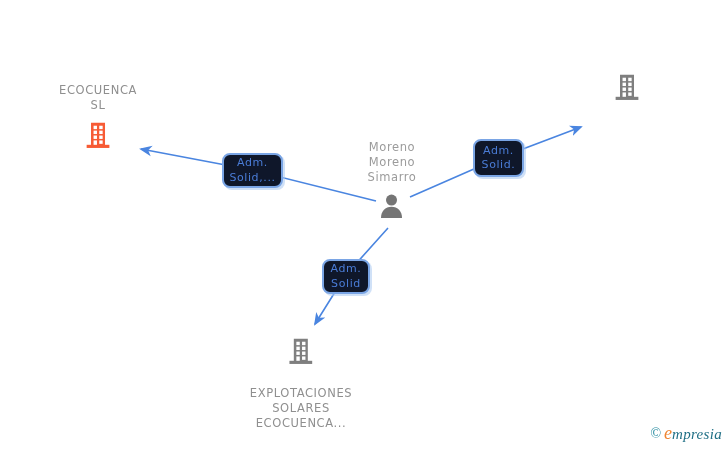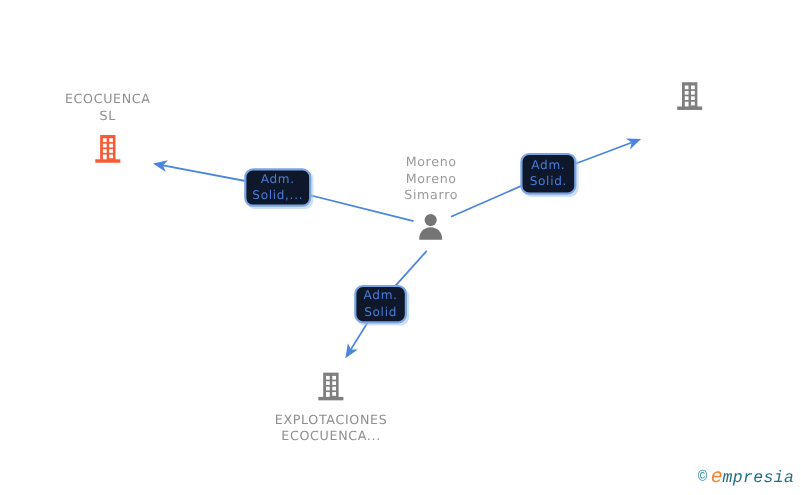--- a/index.html
+++ b/index.html
@@ -32,21 +32,21 @@
     box-shadow:2px 2px 0 0 rgba(170,200,240,.55);
     display:flex;flex-direction:column;align-items:center;justify-content:center;
     color:var(--label-blue,#4a7cd6);
     font-size:11px;line-height:14.5px;letter-spacing:.6px;
     box-sizing:border-box;
     cursor:pointer;
   }
 
   .watermark{
     position:absolute;right:6px;bottom:6px;z-index:5;
-    font-family:Liberation Mono, monospace;
+    font-family:Liberation Serif, serif;
     font-style:italic;white-space:nowrap;
     text-decoration:none;
   }
   .wm-copy{color:#2e8fa3;font-size:14px;font-style:normal;vertical-align:1px;margin-right:3px;}
   .wm-initial{color:#ef8532;font-size:18px;}
   .wm-rest{color:#1f6f85;font-size:15px;letter-spacing:.3px;}
 </style>
 </head>
 <body>
 
@@ -118,22 +118,23 @@
         </svg>
     </span>
   </div>
 
   <div class="node" style="left:301px;top:336px;transform:translateX(-50%);">
     <span class="icon-wrap">
       <svg width="28" height="30" viewBox="0 0 32 32" class="bld-gray">
           <use href="#sym-building"></use>
         </svg>
     </span>
-    <div class="node-label" style="margin-top:4px;">
+    <div class="node-label" style="margin-top:16px;">
       <div>EXPLOTACIONES</div>
+      <div>SOLARES</div>
       <div>ECOCUENCA...</div>
     </div>
   </div>
 
   <div class="edge-label" style="left:222px;top:153px;width:61px;height:35px;">
     <div>Adm.</div>
     <div>Solid,...</div>
   </div>
 
   <div class="edge-label" style="left:473px;top:139px;width:51px;height:38px;">

